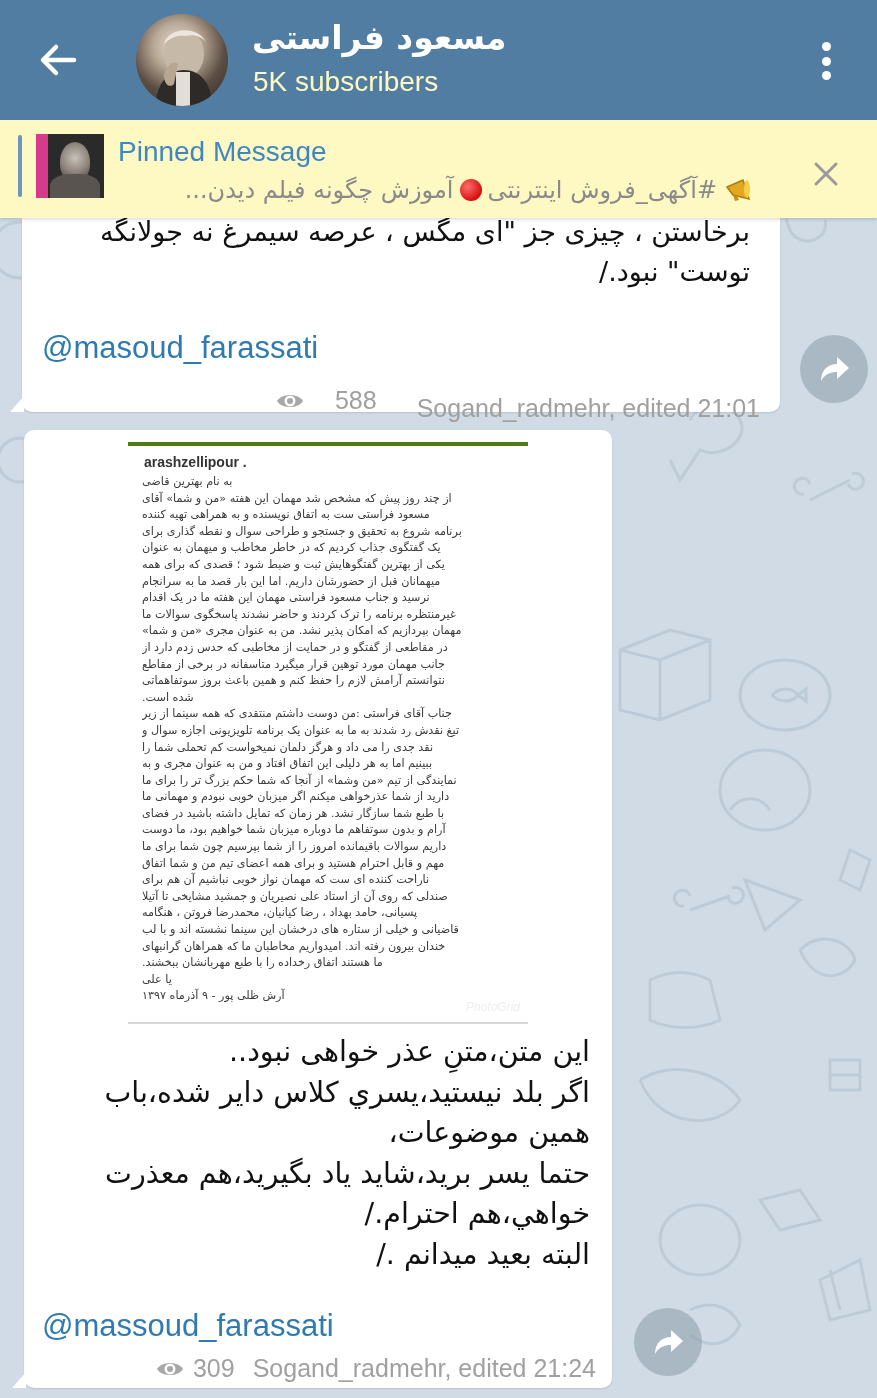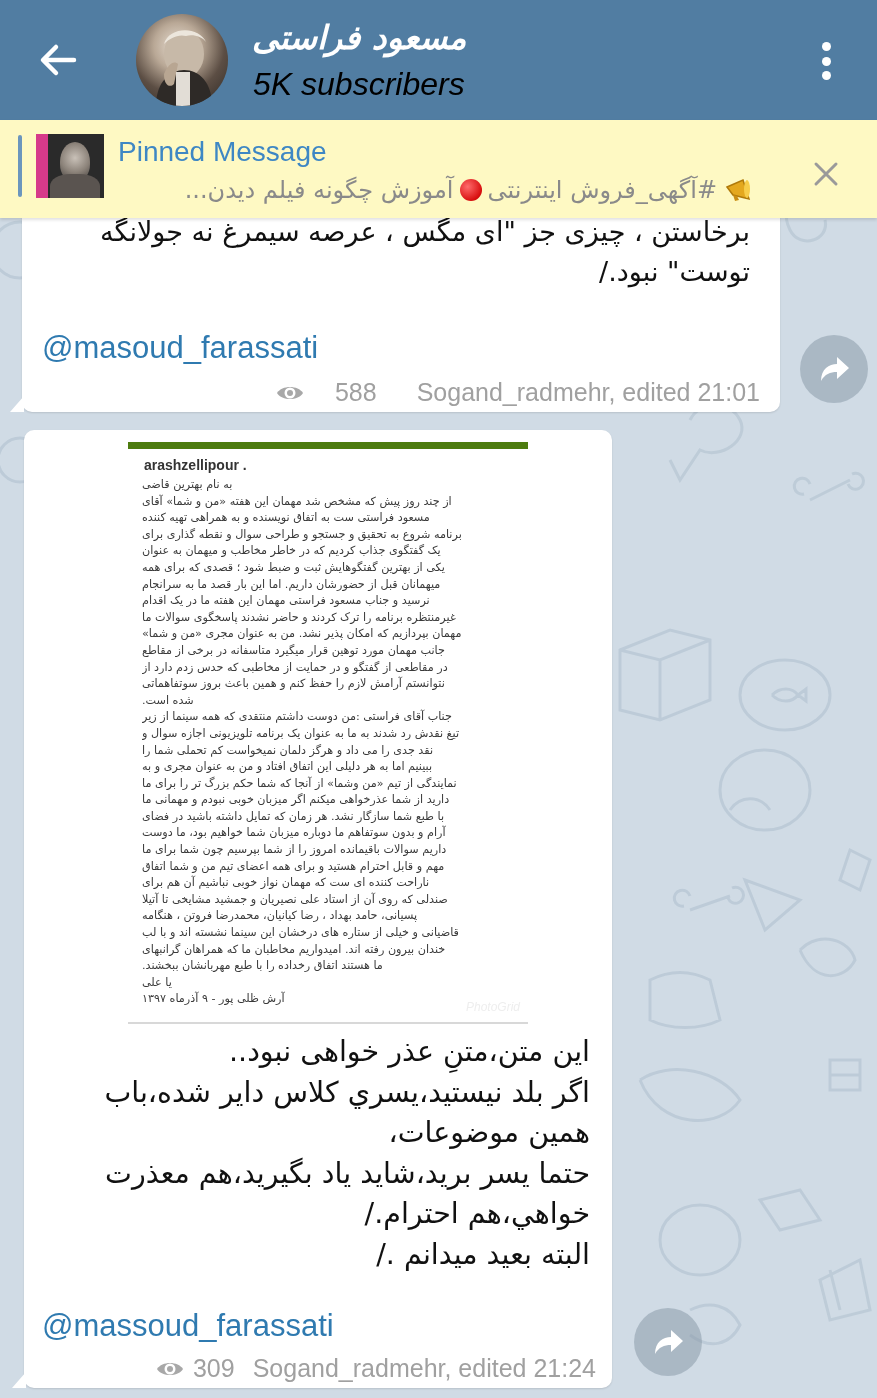--- a/index.html
+++ b/index.html
@@ -14,39 +14,39 @@
     position: absolute; left: 0; top: 120px; width: 877px; height: 1278px;
     background-color: #d0dbe5;
     overflow: hidden;
   }
   .chat-bg svg { position: absolute; left: 0; top: 0; }
 
   
   .header {
     position: absolute; left: 0; top: 0; width: 877px; height: 120px;
     background: #517da2;
-    display: flex; align-items: center; font-style: italic;
+    display: flex; align-items: center;
   }
   .back-btn {
     position: absolute; left: 34px; top: 38px; width: 48px; height: 44px;
     display: flex; align-items: center; justify-content: center; cursor: pointer;
   }
   .avatar {
     position: absolute; left: 136px; top: 14px; width: 92px; height: 92px;
     border-radius: 50%; overflow: hidden;
     background: radial-gradient(circle at 45% 35%, #e8ded2 0%, #b9a896 30%, #5c4e44 60%, #2b2622 100%);
   }
   .header-title {
     position: absolute; left: 252px; top: 18px;
     color: #ffffff; font-size: 33px; font-weight: bold;
     direction: rtl; font-family: "DejaVu Sans", sans-serif;
   }
   .header-sub {
     position: absolute; left: 253px; top: 66px;
-    color: #000000; font-size: 32px;
+    color: #fef9c3; font-size: 28px;
   }
   .menu-btn {
     position: absolute; left: 810px; top: 38px; width: 32px; height: 46px;
     display: flex; flex-direction: column; align-items: center; justify-content: space-between; cursor: pointer;
     padding: 4px 0;
   }
   .menu-btn span { width: 9px; height: 9px; border-radius: 50%; background: #fff; display: block; }
 
   
   .pinned {
@@ -120,21 +120,21 @@
   .meta {
     position: absolute; color: #a0a0a0; font-size: 25px; white-space: nowrap;
     display: flex; align-items: center; gap: 8px;
   }
   .eye-icon { display: inline-block; width: 30px; height: 20px; }
 
   
   .doc-image {
     position: absolute; left: 104px; top: 12px; width: 400px; height: 582px;
     background: #ffffff;
-    border-top: 7px solid #4d7c0f;
+    border-top: 4px solid #4d7c0f;
     border-bottom: 2px solid #d8d8d8;
     cursor: pointer;
   }
   .doc-author {
     position: absolute; left: 16px; top: 8px; font-size: 14px; font-weight: bold; color: #333;
   }
   .doc-body {
     position: absolute; left: 14px; right: 12px; top: 28px;
     direction: rtl; text-align: left; font-size: 11.2px; line-height: 16.6px; color: #3a3a3a;
     font-family: "DejaVu Sans", sans-serif;
@@ -239,21 +239,21 @@
     <div>توست" نبود./</div>
   </div>
   <div class="mention" style="left:20px; top:140px;">@masoud_farassati</div>
   <div class="meta" style="right:20px; top:188px;gap:30px;">
     <svg class="eye-icon" viewBox="0 0 30 20">
       <path d="M2 10 C7 2 23 2 28 10 C23 18 7 18 2 10 Z" fill="#a8a8a8"></path>
       <circle cx="15" cy="10" r="5.5" fill="#fff"></circle>
       <circle cx="15" cy="10" r="3" fill="#a8a8a8"></circle>
     </svg>
     <span>588</span>
-    <span style="margin-left:10px;">Sogand_radmehr, edited 21:01</span>
+    <span style="margin-left:10px;margin-top:16px;">Sogand_radmehr, edited 21:01</span>
   </div>
 </div>
 <div class="share-btn" style="left:800px; top:335px;">
   <svg width="34" height="28" viewBox="0 0 34 28">
     <path d="M4 26 C4 14 12 9 20 9 L20 2 L32 13 L20 24 L20 17 C13 17 8 19 4 26 Z" fill="#ffffff"></path>
   </svg>
 </div>
 
 <div class="bubble bubble2">
   <div class="tail"></div>
@@ -263,22 +263,22 @@
       <div>به نام بهترین قاضی</div>
       <div>از چند روز پیش که مشخص شد مهمان این هفته «من و شما» آقای</div>
       <div>مسعود فراستی ست به اتفاق نویسنده و به همراهی تهیه کننده</div>
       <div>برنامه شروع به تحقیق و جستجو و طراحی سوال و نقطه گذاری برای</div>
       <div>یک گفتگوی جذاب کردیم که در خاطر مخاطب و میهمان به عنوان</div>
       <div>یکی از بهترین گفتگوهایش ثبت و ضبط شود ؛ قصدی که برای همه</div>
       <div>میهمانان قبل از حضورشان داریم. اما این بار قصد ما به سرانجام</div>
       <div>نرسید و جناب مسعود فراستی مهمان این هفته ما در یک اقدام</div>
       <div>غیرمنتظره برنامه را ترک کردند و حاضر نشدند پاسخگوی سوالات ما</div>
       <div>مهمان بپردازیم که امکان پذیر نشد. من به عنوان مجری «من و شما»</div>
+      <div>در مقاطعی از گفتگو و در حمایت از مخاطبی که حدس زدم دارد از</div>
       <div>جانب مهمان مورد توهین قرار میگیرد متاسفانه در برخی از مقاطع</div>
-      <div>در مقاطعی از گفتگو و در حمایت از مخاطبی که حدس زدم دارد از</div>
       <div>نتوانستم آرامش لازم را حفظ کنم و همین باعث بروز سوتفاهماتی</div>
       <div>شده است.</div>
       <div>جناب آقای فراستی :من دوست داشتم منتقدی که همه سینما از زیر</div>
       <div>تیغ نقدش رد شدند به ما به عنوان یک برنامه تلویزیونی اجازه سوال و</div>
       <div>نقد جدی را می داد و هرگز دلمان نمیخواست کم تحملی شما را</div>
       <div>ببینیم اما به هر دلیلی این اتفاق افتاد و من به عنوان مجری و به</div>
       <div>نمایندگی از تیم «من وشما» از آنجا که شما حکم بزرگ تر را برای ما</div>
       <div>دارید از شما عذرخواهی میکنم اگر میزبان خوبی نبودم و مهمانی ما</div>
       <div>با طبع شما سازگار نشد. هر زمان که تمایل داشته باشید در فضای</div>
       <div>آرام و بدون سوتفاهم ما دوباره میزبان شما خواهیم بود، ما دوست</div>

